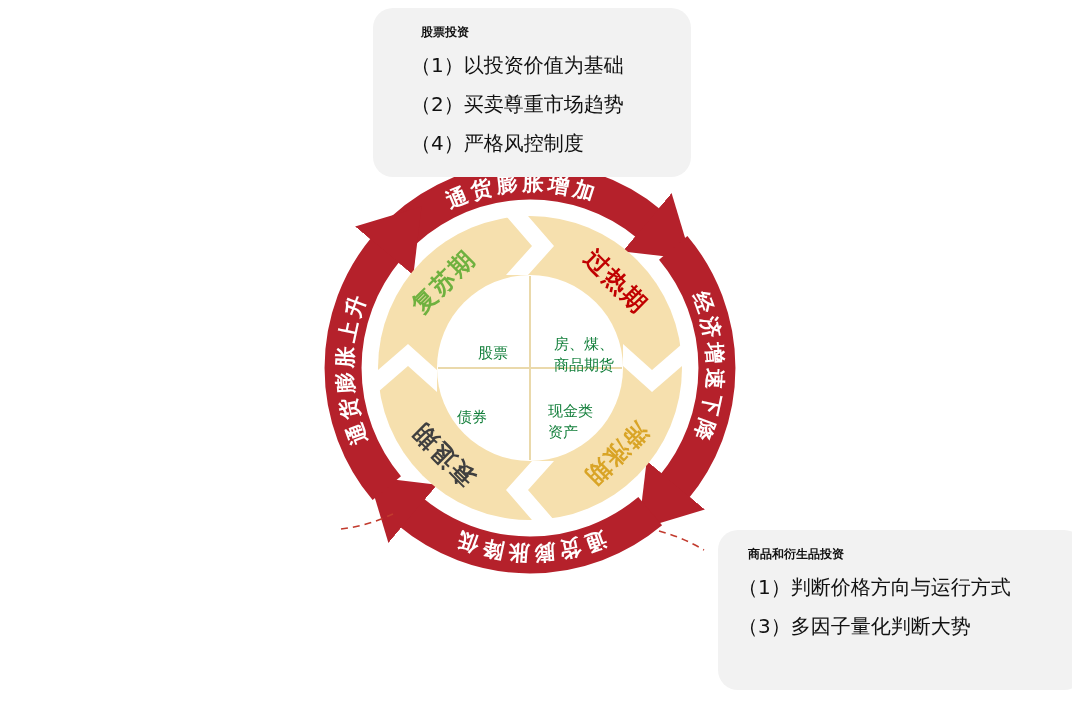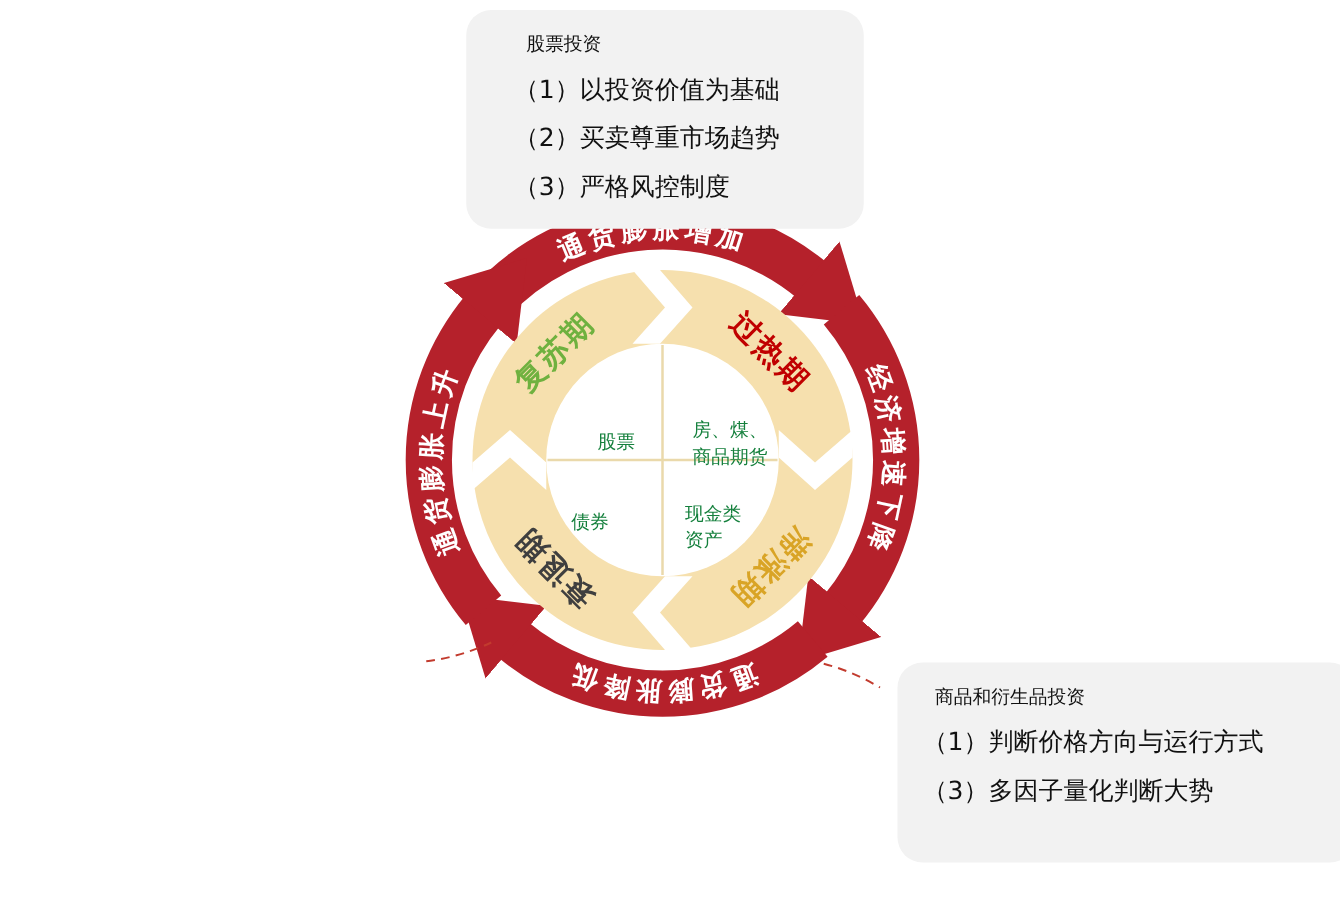--- a/index.html
+++ b/index.html
@@ -55,22 +55,22 @@
   }
 
   
   .callout {
     position: absolute;
     background: var(--callout-bg, #f2f2f2);
     border-radius: 20px;
     color: #111111;
   }
   .callout-title {
-    font-weight: normal;
-    font-size: 15px;
+    font-weight: bold;
+    font-size: 12px;
     line-height: 1.9;
     padding-left: 10px;
     margin-bottom: 2px;
   }
   .callout-item { font-size: 20px; line-height: 1.95; }
 
   .callout-top  { left: 373px; top: 8px;   width: 318px; min-height: 128px; padding: 13px 20px 14px 38px; }
   .callout-bl   { left: 8px;   top: 505px; width: 330px; min-height: 148px; padding: 13px 16px 14px 38px; }
   .callout-br   { left: 718px; top: 530px; width: 366px; min-height: 160px; padding: 13px 24px 14px 20px; }
 
@@ -148,21 +148,21 @@
 
   <div class="asset-label asset-stocks">股票</div>
   <div class="asset-label asset-commodities">房、煤、商品期货</div>
   <div class="asset-label asset-bonds">债券</div>
   <div class="asset-label asset-cash">现金类资产</div>
 
   <div class="callout callout-top">
     <div class="callout-title">股票投资</div>
     <div class="callout-item">（1）以投资价值为基础</div>
     <div class="callout-item">（2）买卖尊重市场趋势</div>
-    <div class="callout-item">（3）严格风控制度</div>
+    <div class="callout-item">（4）严格风控制度</div>
   </div>
 
 
   <div class="callout callout-br">
     <div class="callout-title">商品和衍生品投资</div>
     <div class="callout-item">（1）判断价格方向与运行方式</div>
     <div class="callout-item">（3）多因子量化判断大势</div>
   </div>
 
 </div>

